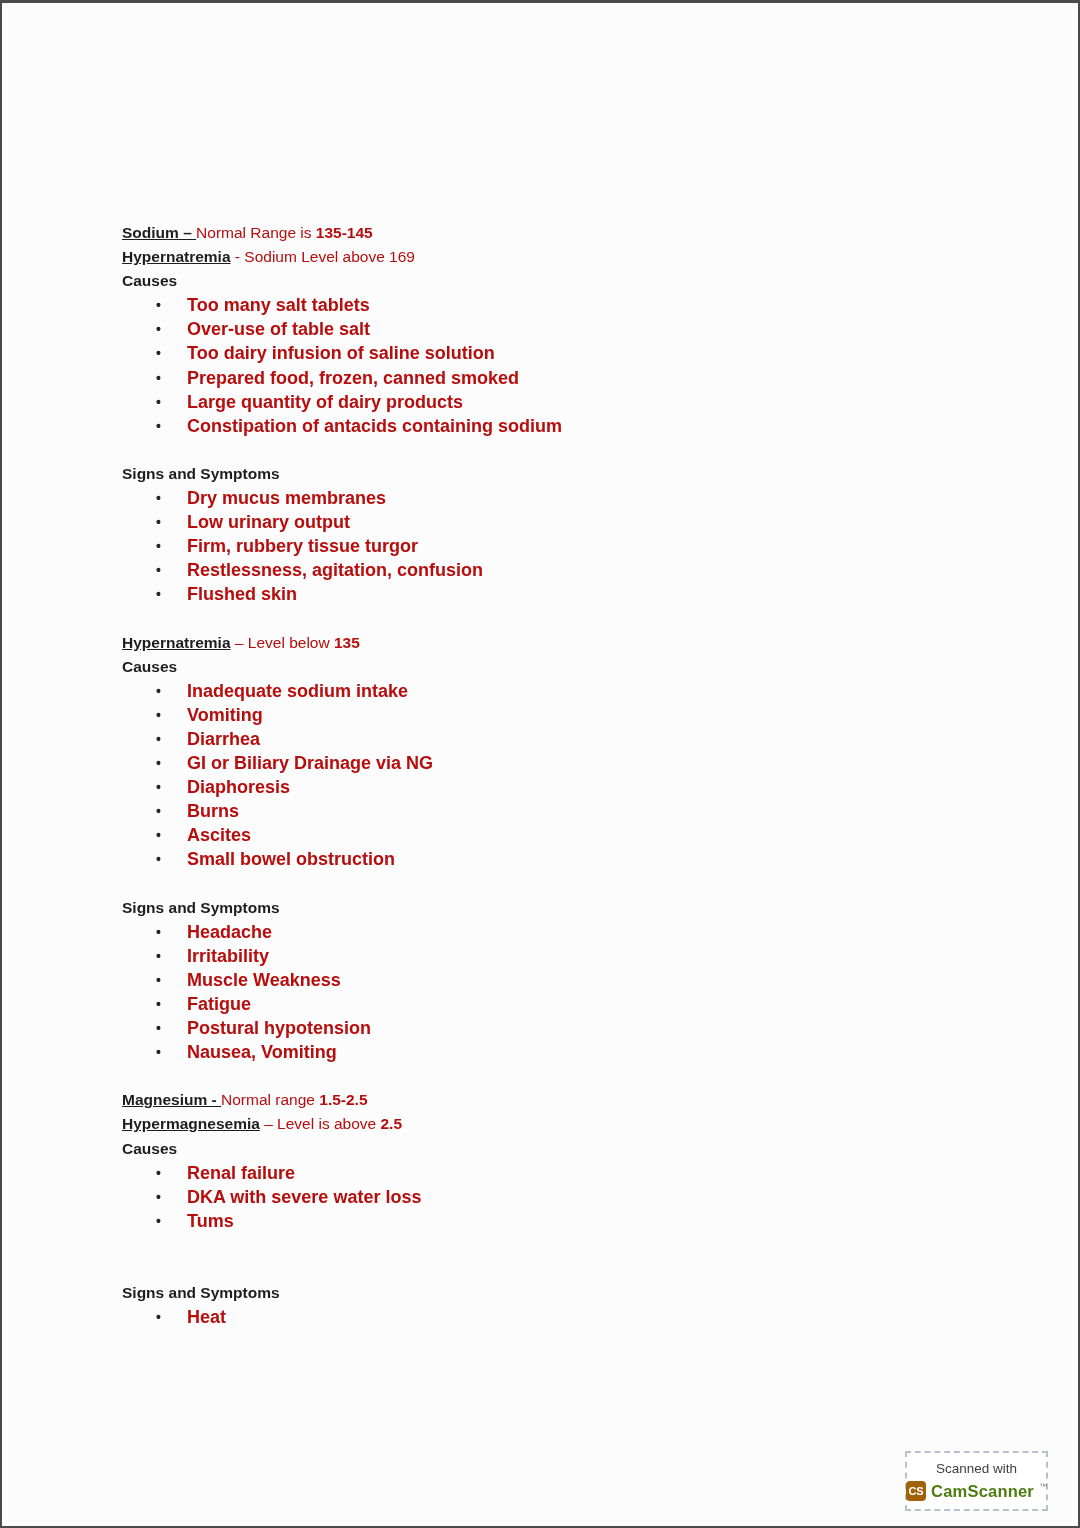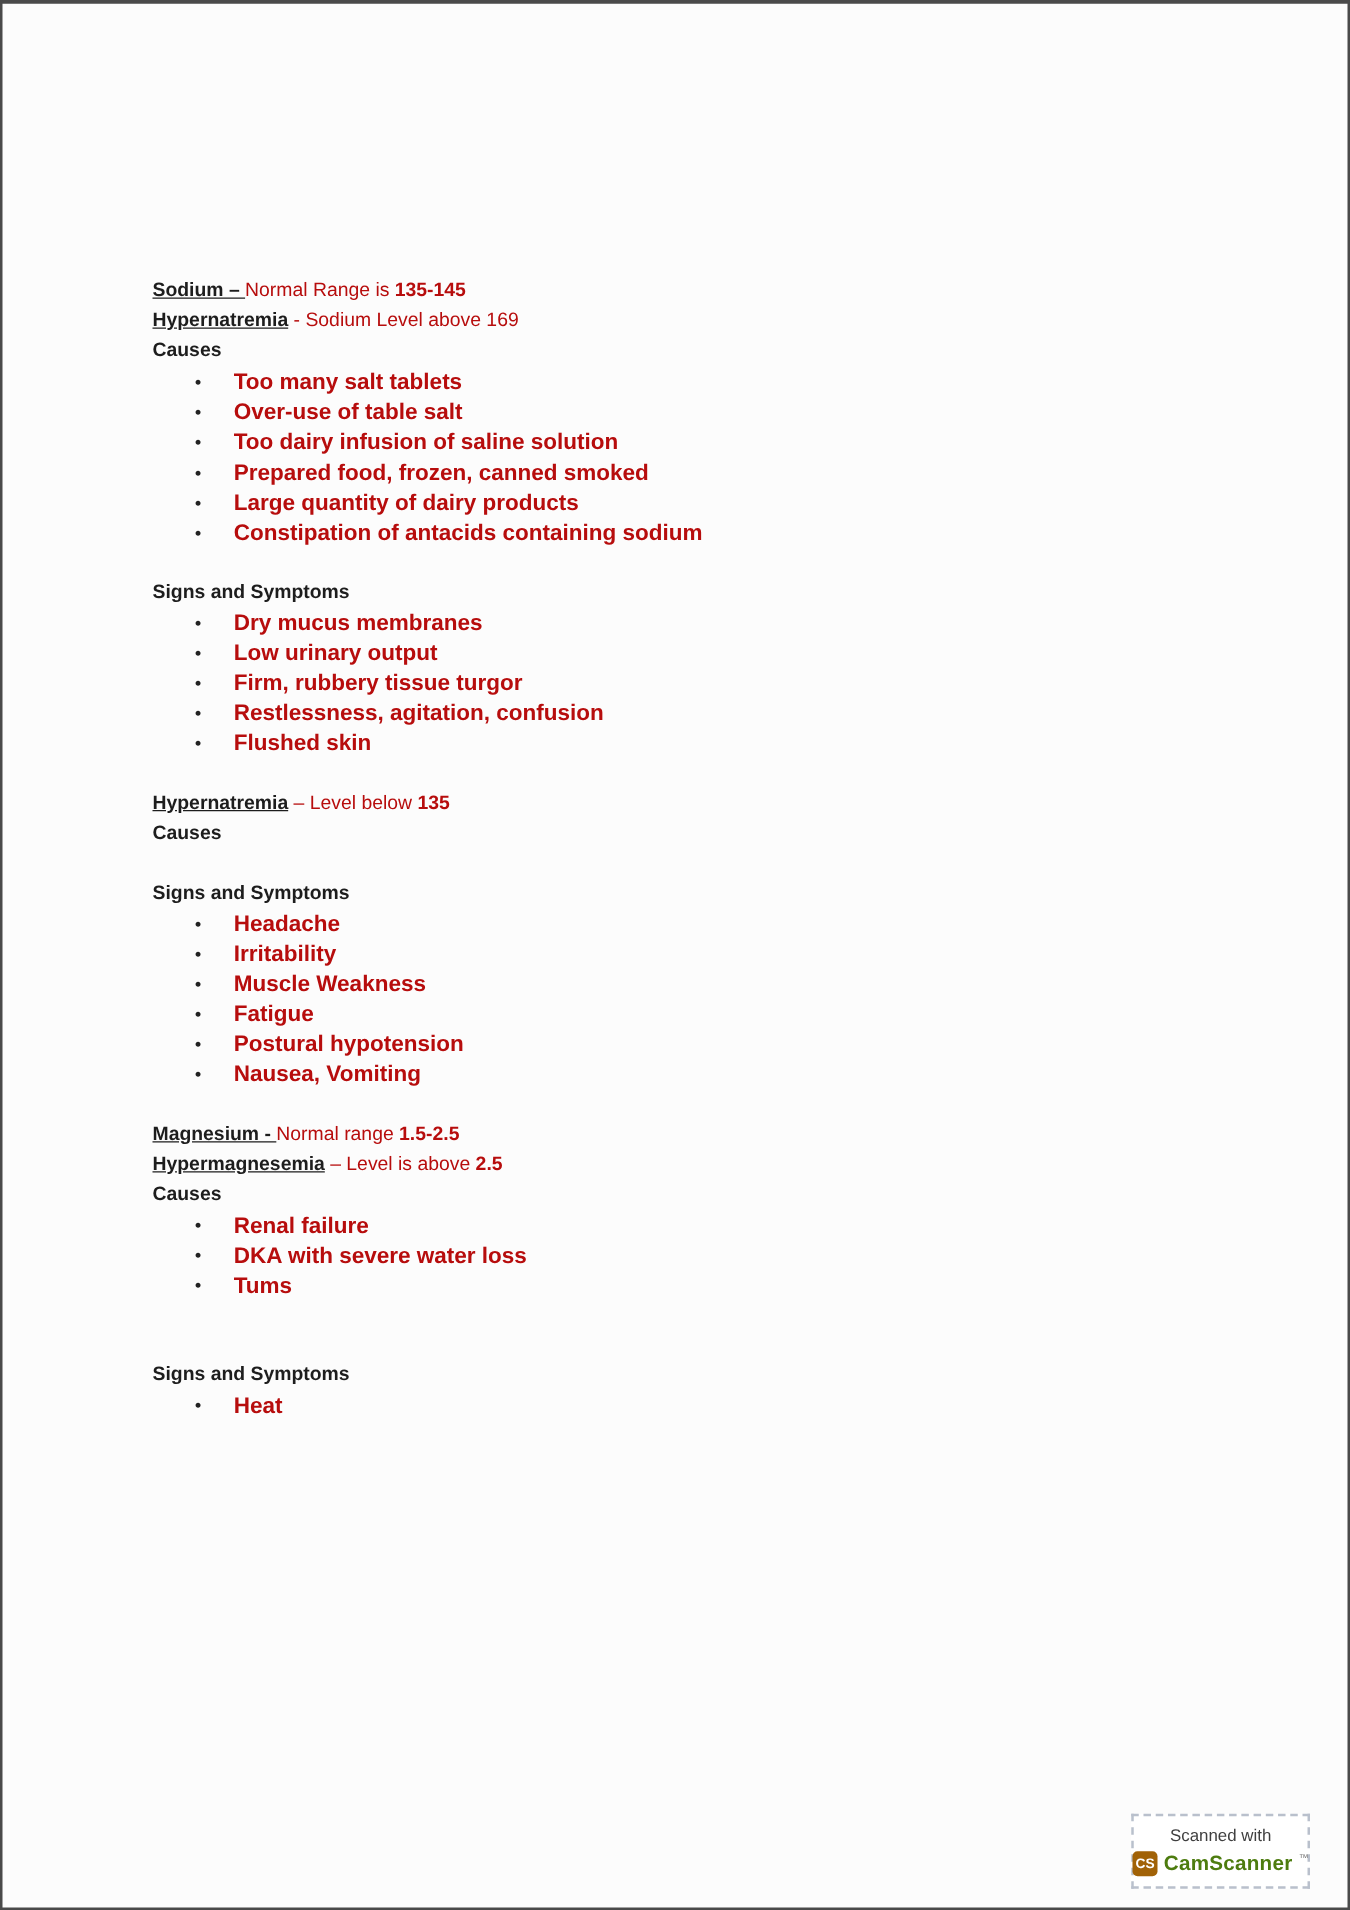--- a/index.html
+++ b/index.html
@@ -127,20 +127,30 @@
       <ul class="bullets">
         <li>Dry mucus membranes</li>
         <li>Low urinary output</li>
         <li>Firm, rubbery tissue turgor</li>
         <li>Restlessness, agitation, confusion</li>
         <li>Flushed skin</li>
       </ul>
       <div class="spacer" style="height: 24.1px;"></div>
       <p class="line"><span class="seg-ku">Hypernatremia</span><span class="seg-r"> – Level below </span><span class="seg-rb">135</span></p>
       <p class="line"><span class="seg-k">Causes</span></p>
+      <ul class="bullets">
+        <li>Inadequate sodium intake</li>
+        <li>Vomiting</li>
+        <li>Diarrhea</li>
+        <li>GI or Biliary Drainage via NG</li>
+        <li>Diaphoresis</li>
+        <li>Burns</li>
+        <li>Ascites</li>
+        <li>Small bowel obstruction</li>
+      </ul>
       <div class="spacer" style="height: 24.1px;"></div>
       <p class="line"><span class="seg-k">Signs and Symptoms</span></p>
       <ul class="bullets">
         <li>Headache</li>
         <li>Irritability</li>
         <li>Muscle Weakness</li>
         <li>Fatigue</li>
         <li>Postural hypotension</li>
         <li>Nausea, Vomiting</li>
       </ul>

